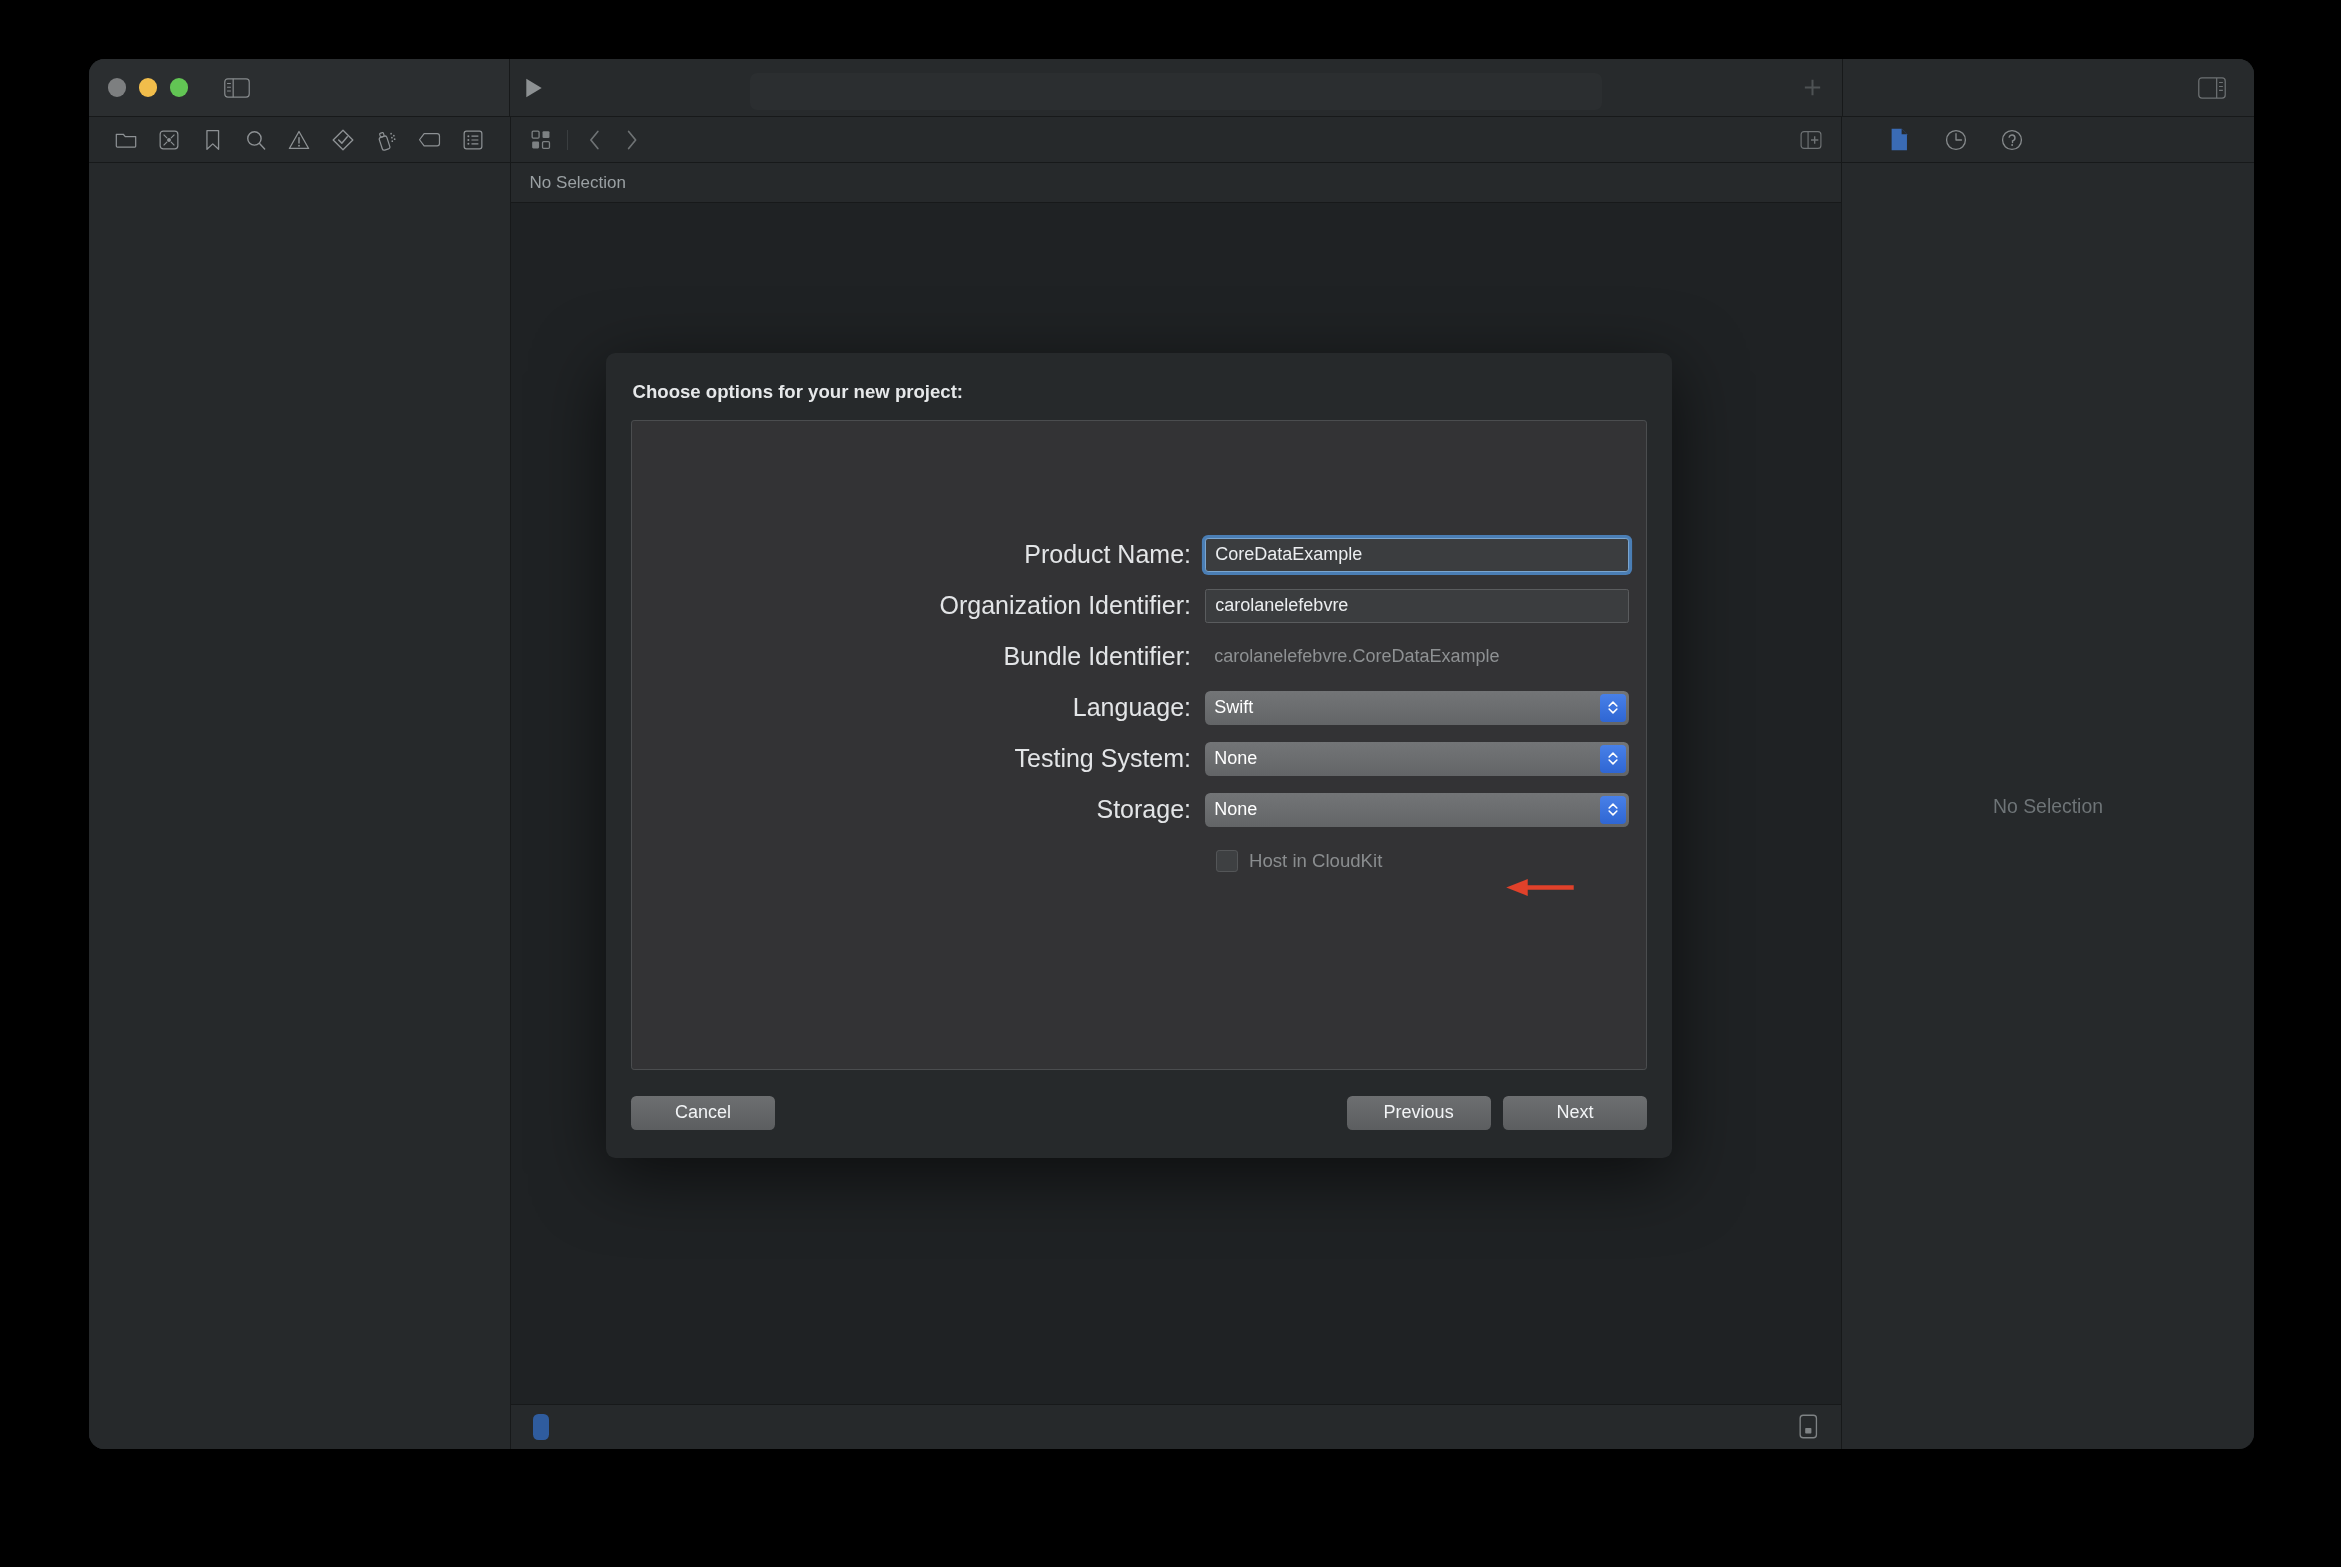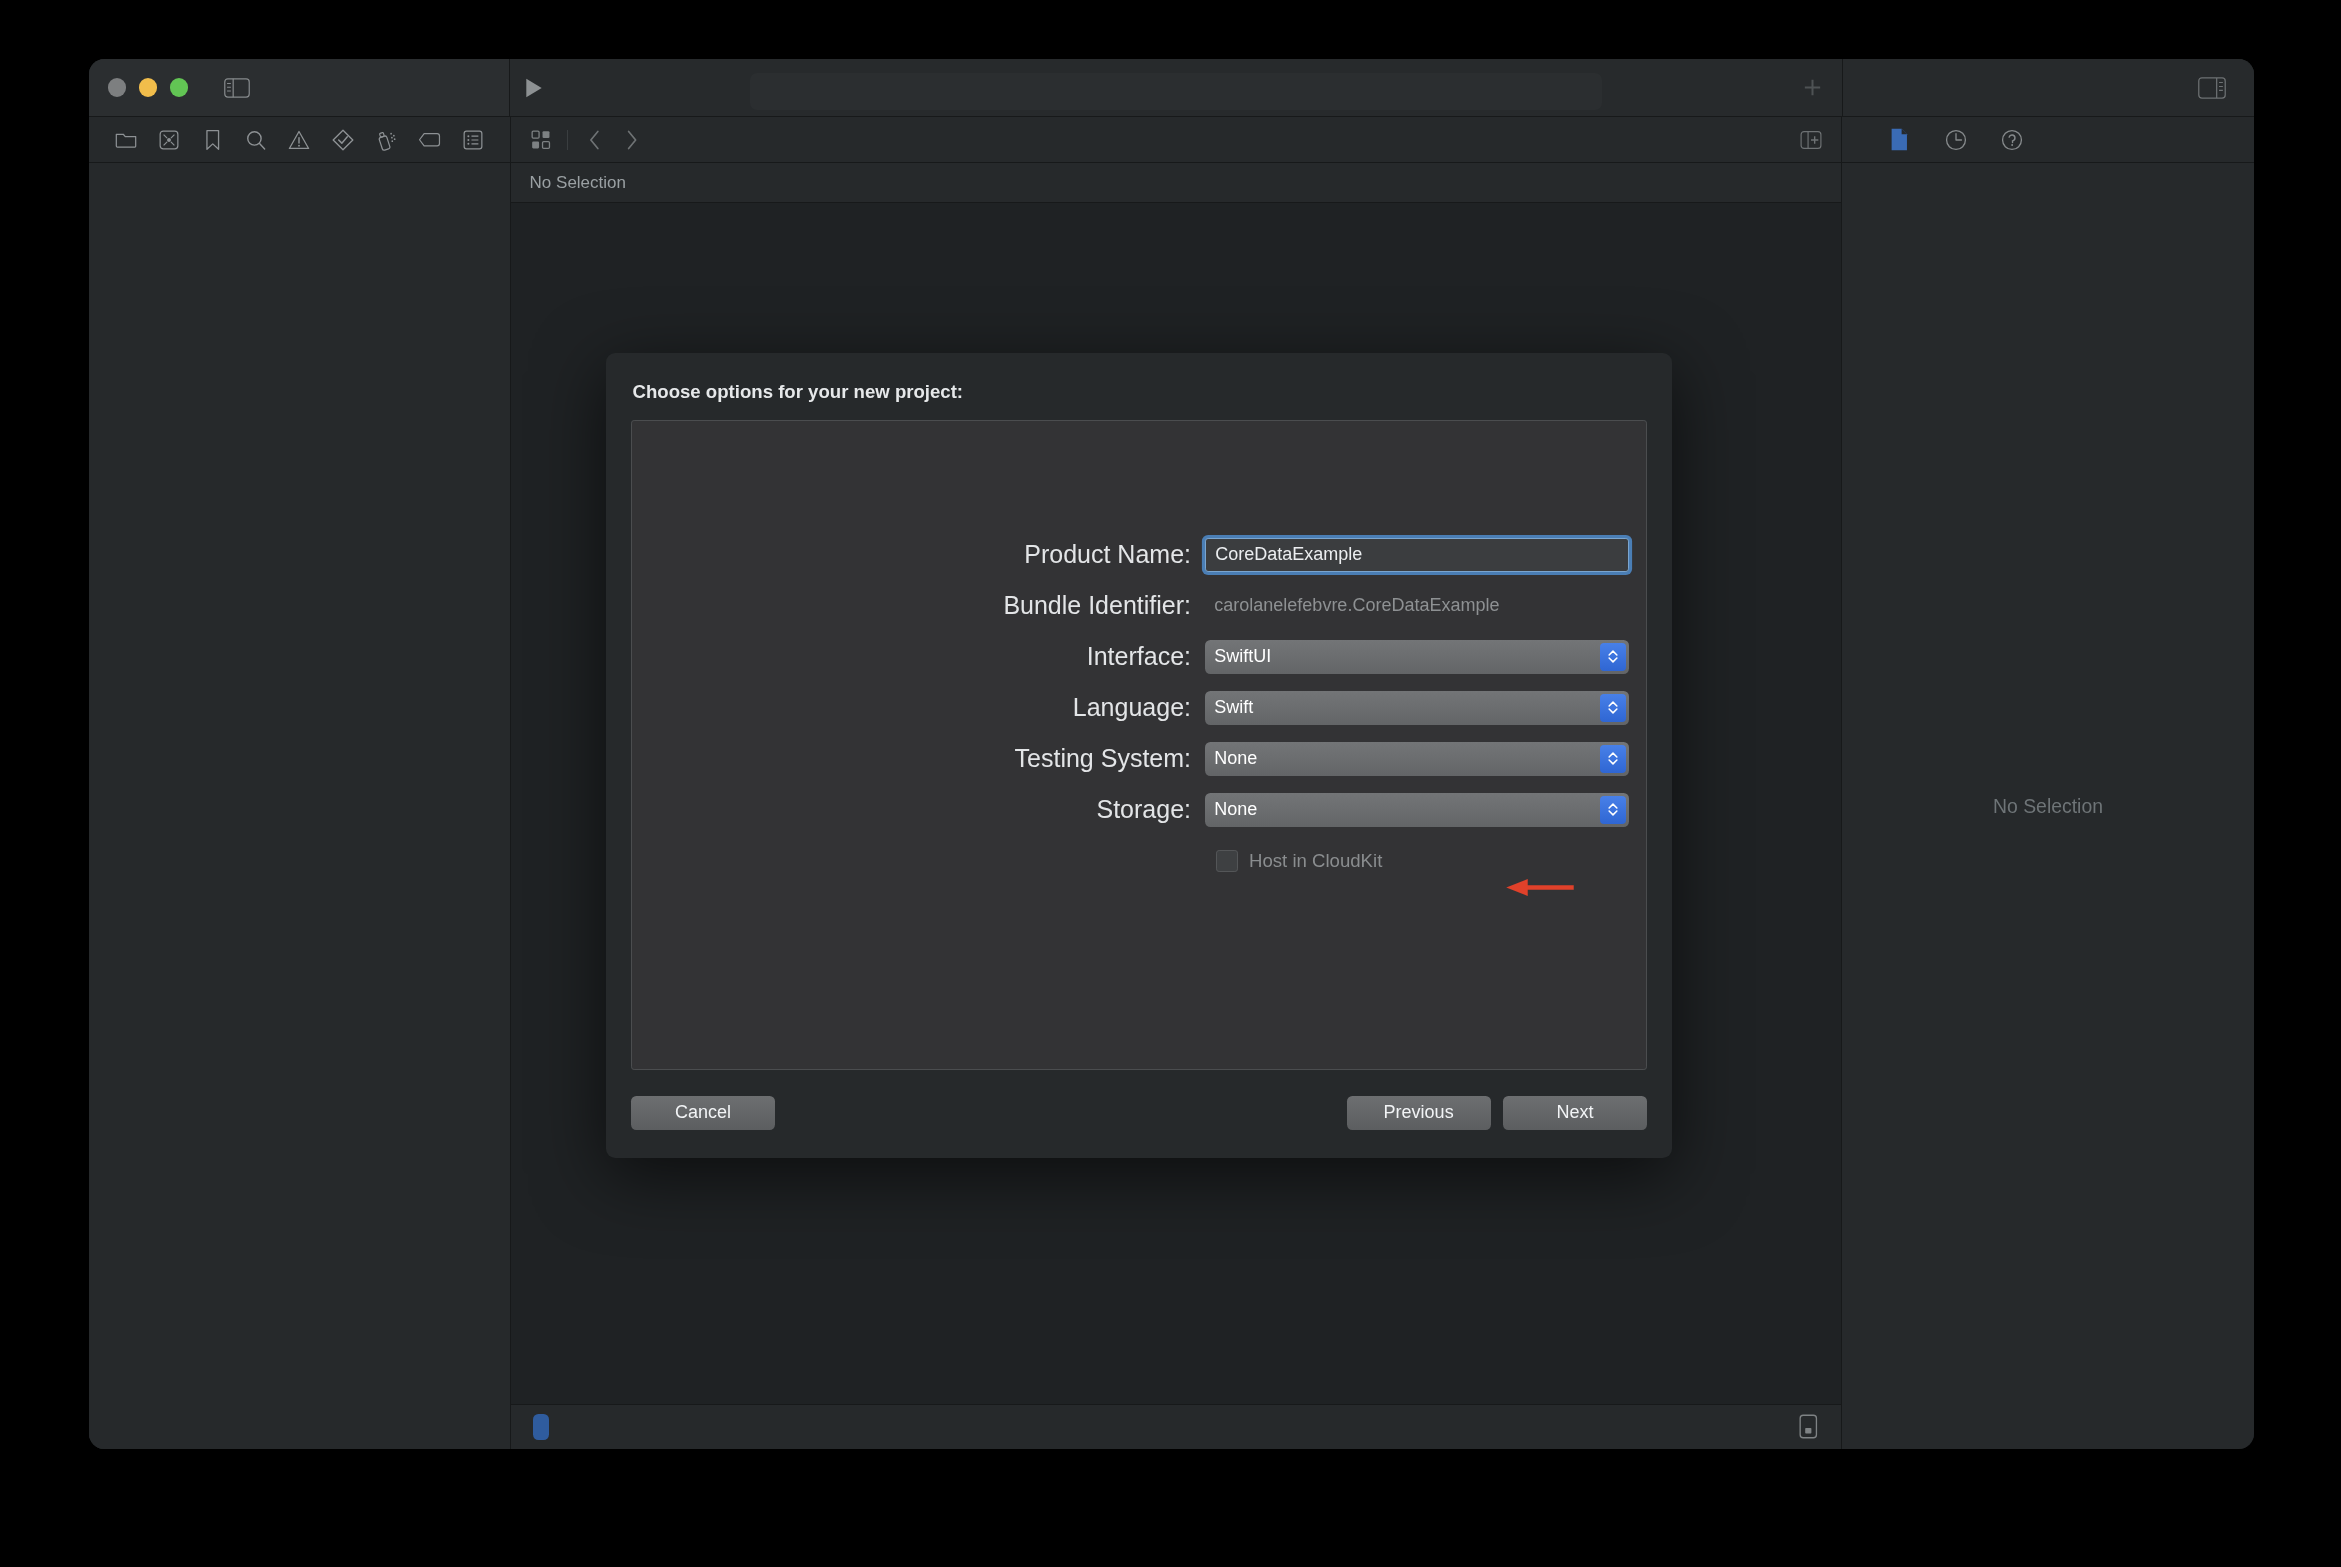--- a/index.html
+++ b/index.html
@@ -644,42 +644,34 @@
       <div class="form">
 
         <div class="form-row">
           <div class="form-label">Product Name:</div>
           <div class="form-field">
             <div class="textfield focused">CoreDataExample</div>
           </div>
         </div>
 
 
+        <div class="form-row">
+          <div class="form-label">Organization Identifier:</div>
+          <div class="form-field">
+            <div class="textfield">carolanelefebvre</div>
+          </div>
+        </div>
 
         <div class="form-row">
           <div class="form-label">Bundle Identifier:</div>
           <div class="form-field">
             <div class="static-text">carolanelefebvre.CoreDataExample</div>
           </div>
         </div>
 
-        <div class="form-row">
-          <div class="form-label">Interface:</div>
-          <div class="form-field">
-            <div class="popup">
-              <span class="popup-label">SwiftUI</span>
-              <span class="stepper">
-                <svg width="14" height="17" viewBox="0 0 18 22">
-                  <path d="M4 9 L9 4 L14 9" fill="none" stroke="#ffffff" stroke-width="2" stroke-linecap="round" stroke-linejoin="round"></path>
-                  <path d="M4 13 L9 18 L14 13" fill="none" stroke="#ffffff" stroke-width="2" stroke-linecap="round" stroke-linejoin="round"></path>
-                </svg>
-              </span>
-            </div>
-          </div>
-        </div>
 
         <div class="form-row">
           <div class="form-label">Language:</div>
           <div class="form-field">
             <div class="popup">
               <span class="popup-label">Swift</span>
               <span class="stepper">
                 <svg width="14" height="17" viewBox="0 0 18 22">
                   <path d="M4 9 L9 4 L14 9" fill="none" stroke="#ffffff" stroke-width="2" stroke-linecap="round" stroke-linejoin="round"></path>
                   <path d="M4 13 L9 18 L14 13" fill="none" stroke="#ffffff" stroke-width="2" stroke-linecap="round" stroke-linejoin="round"></path>

